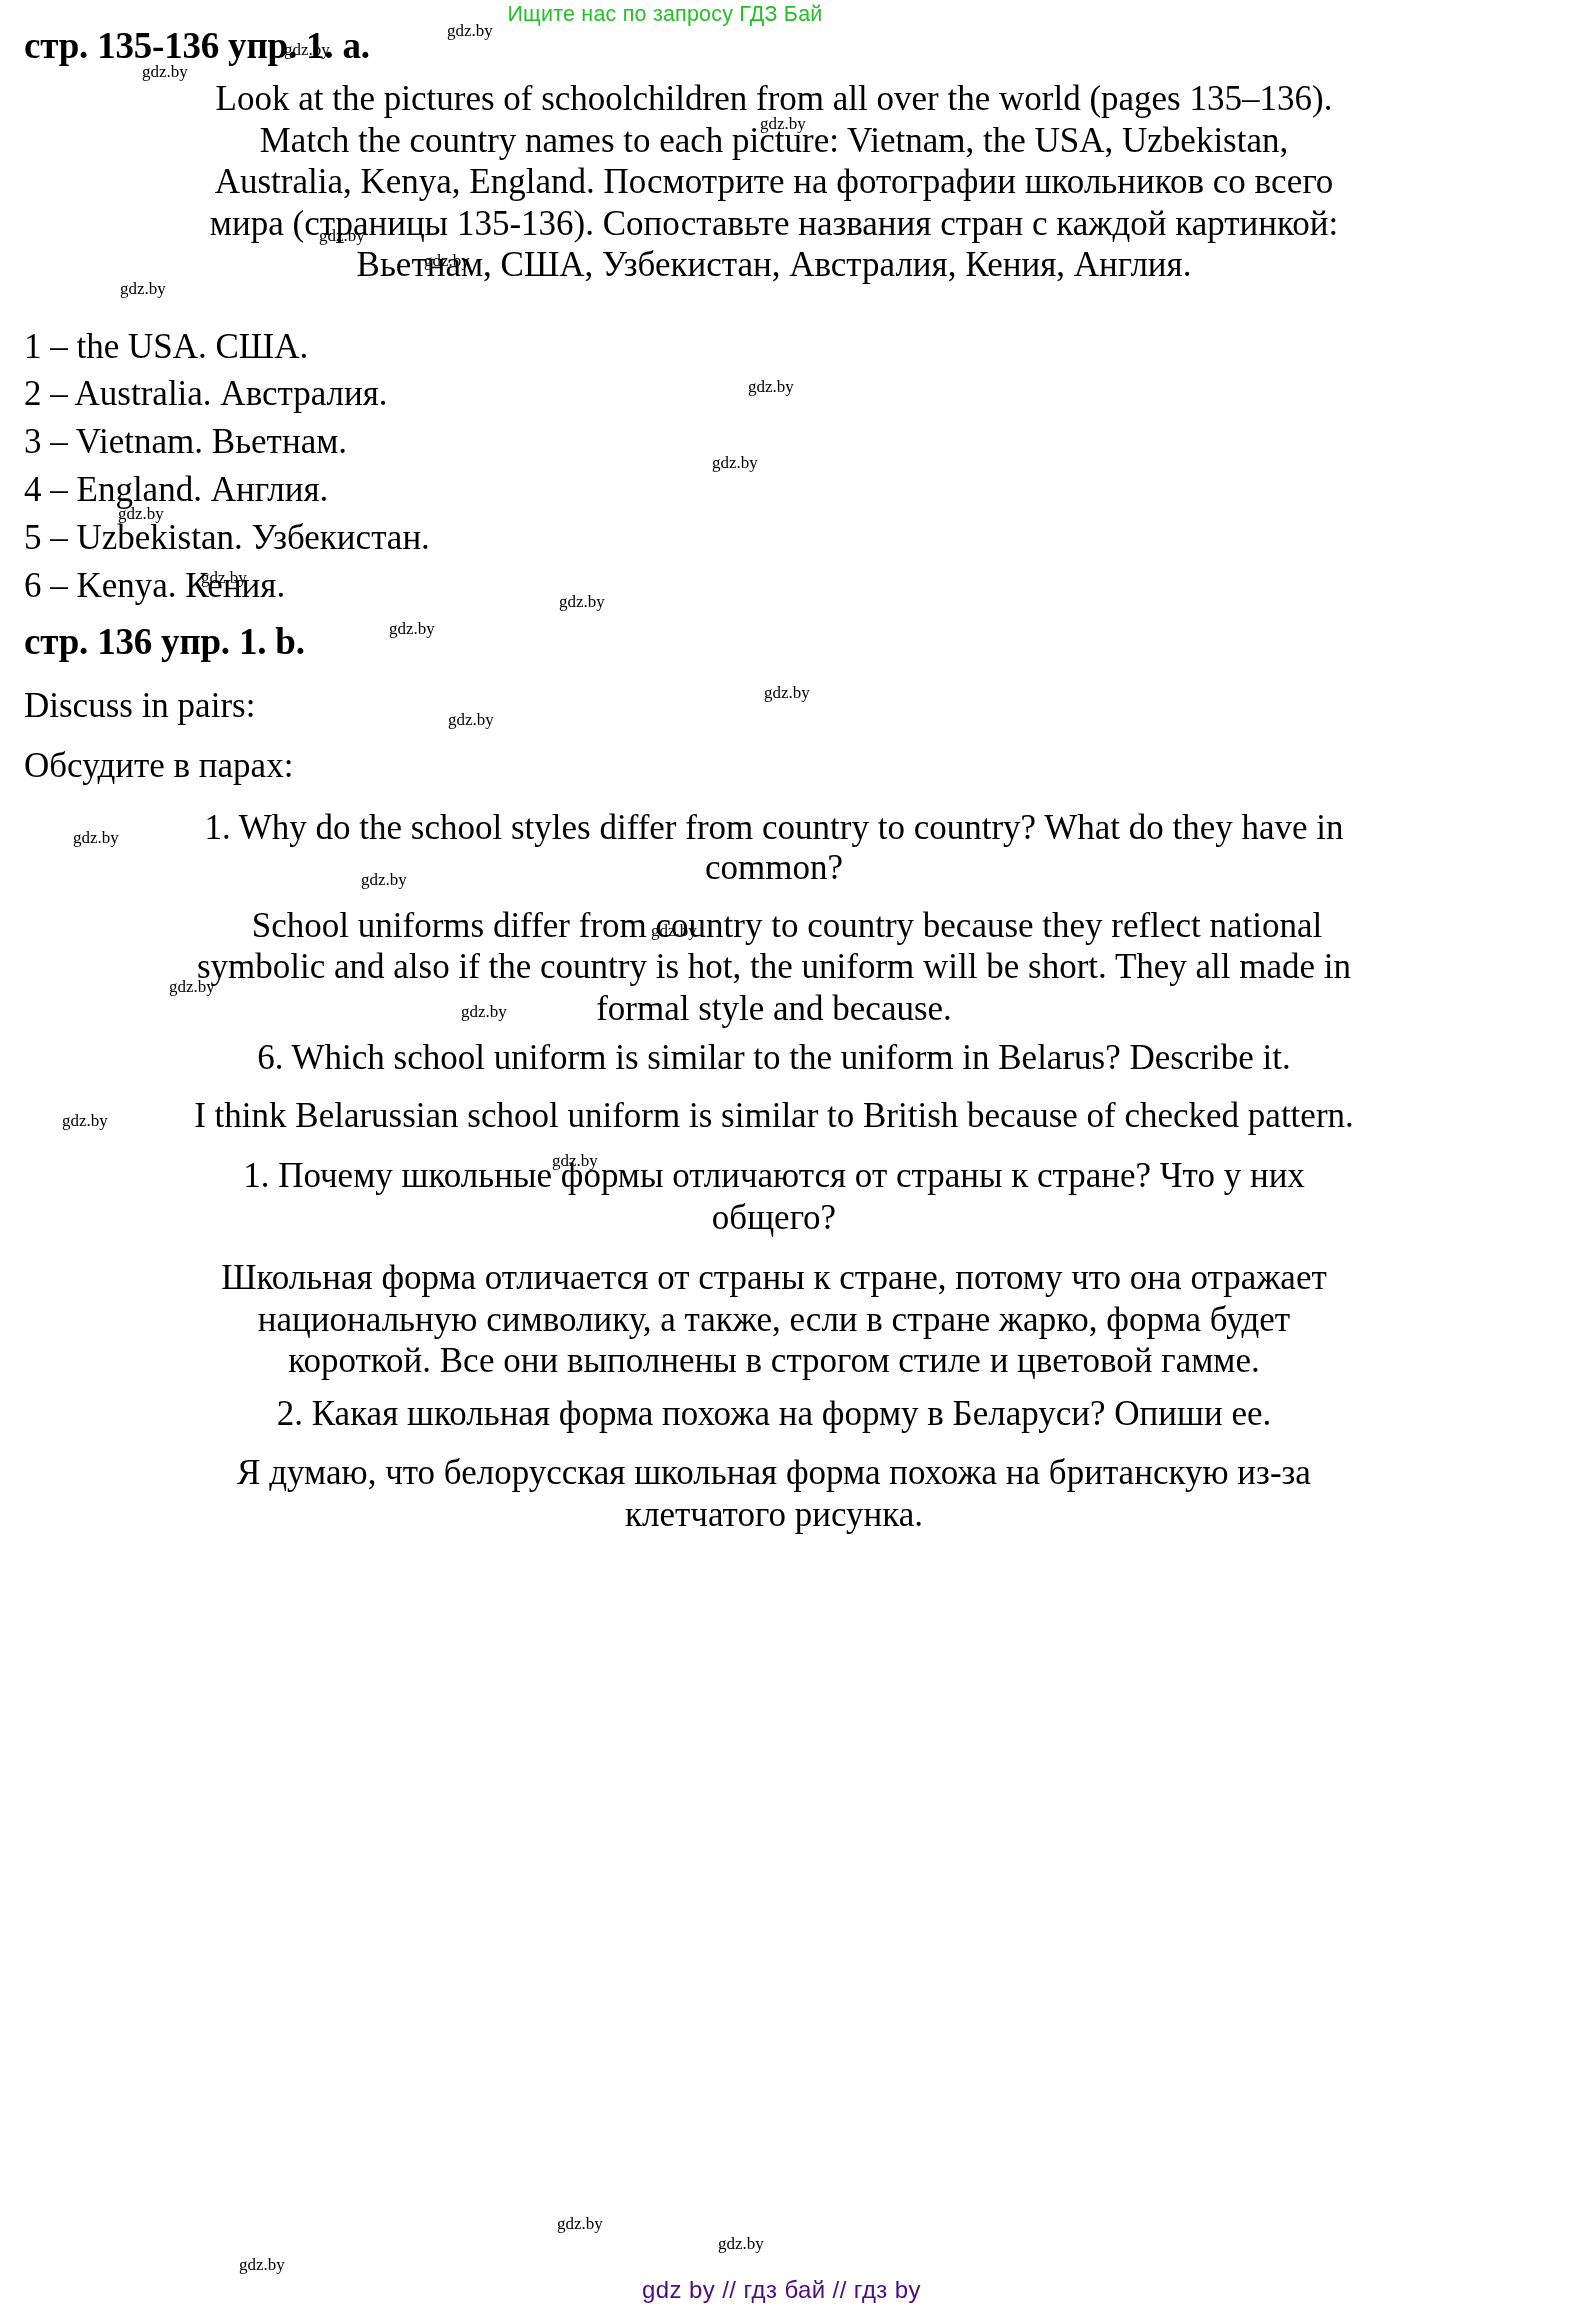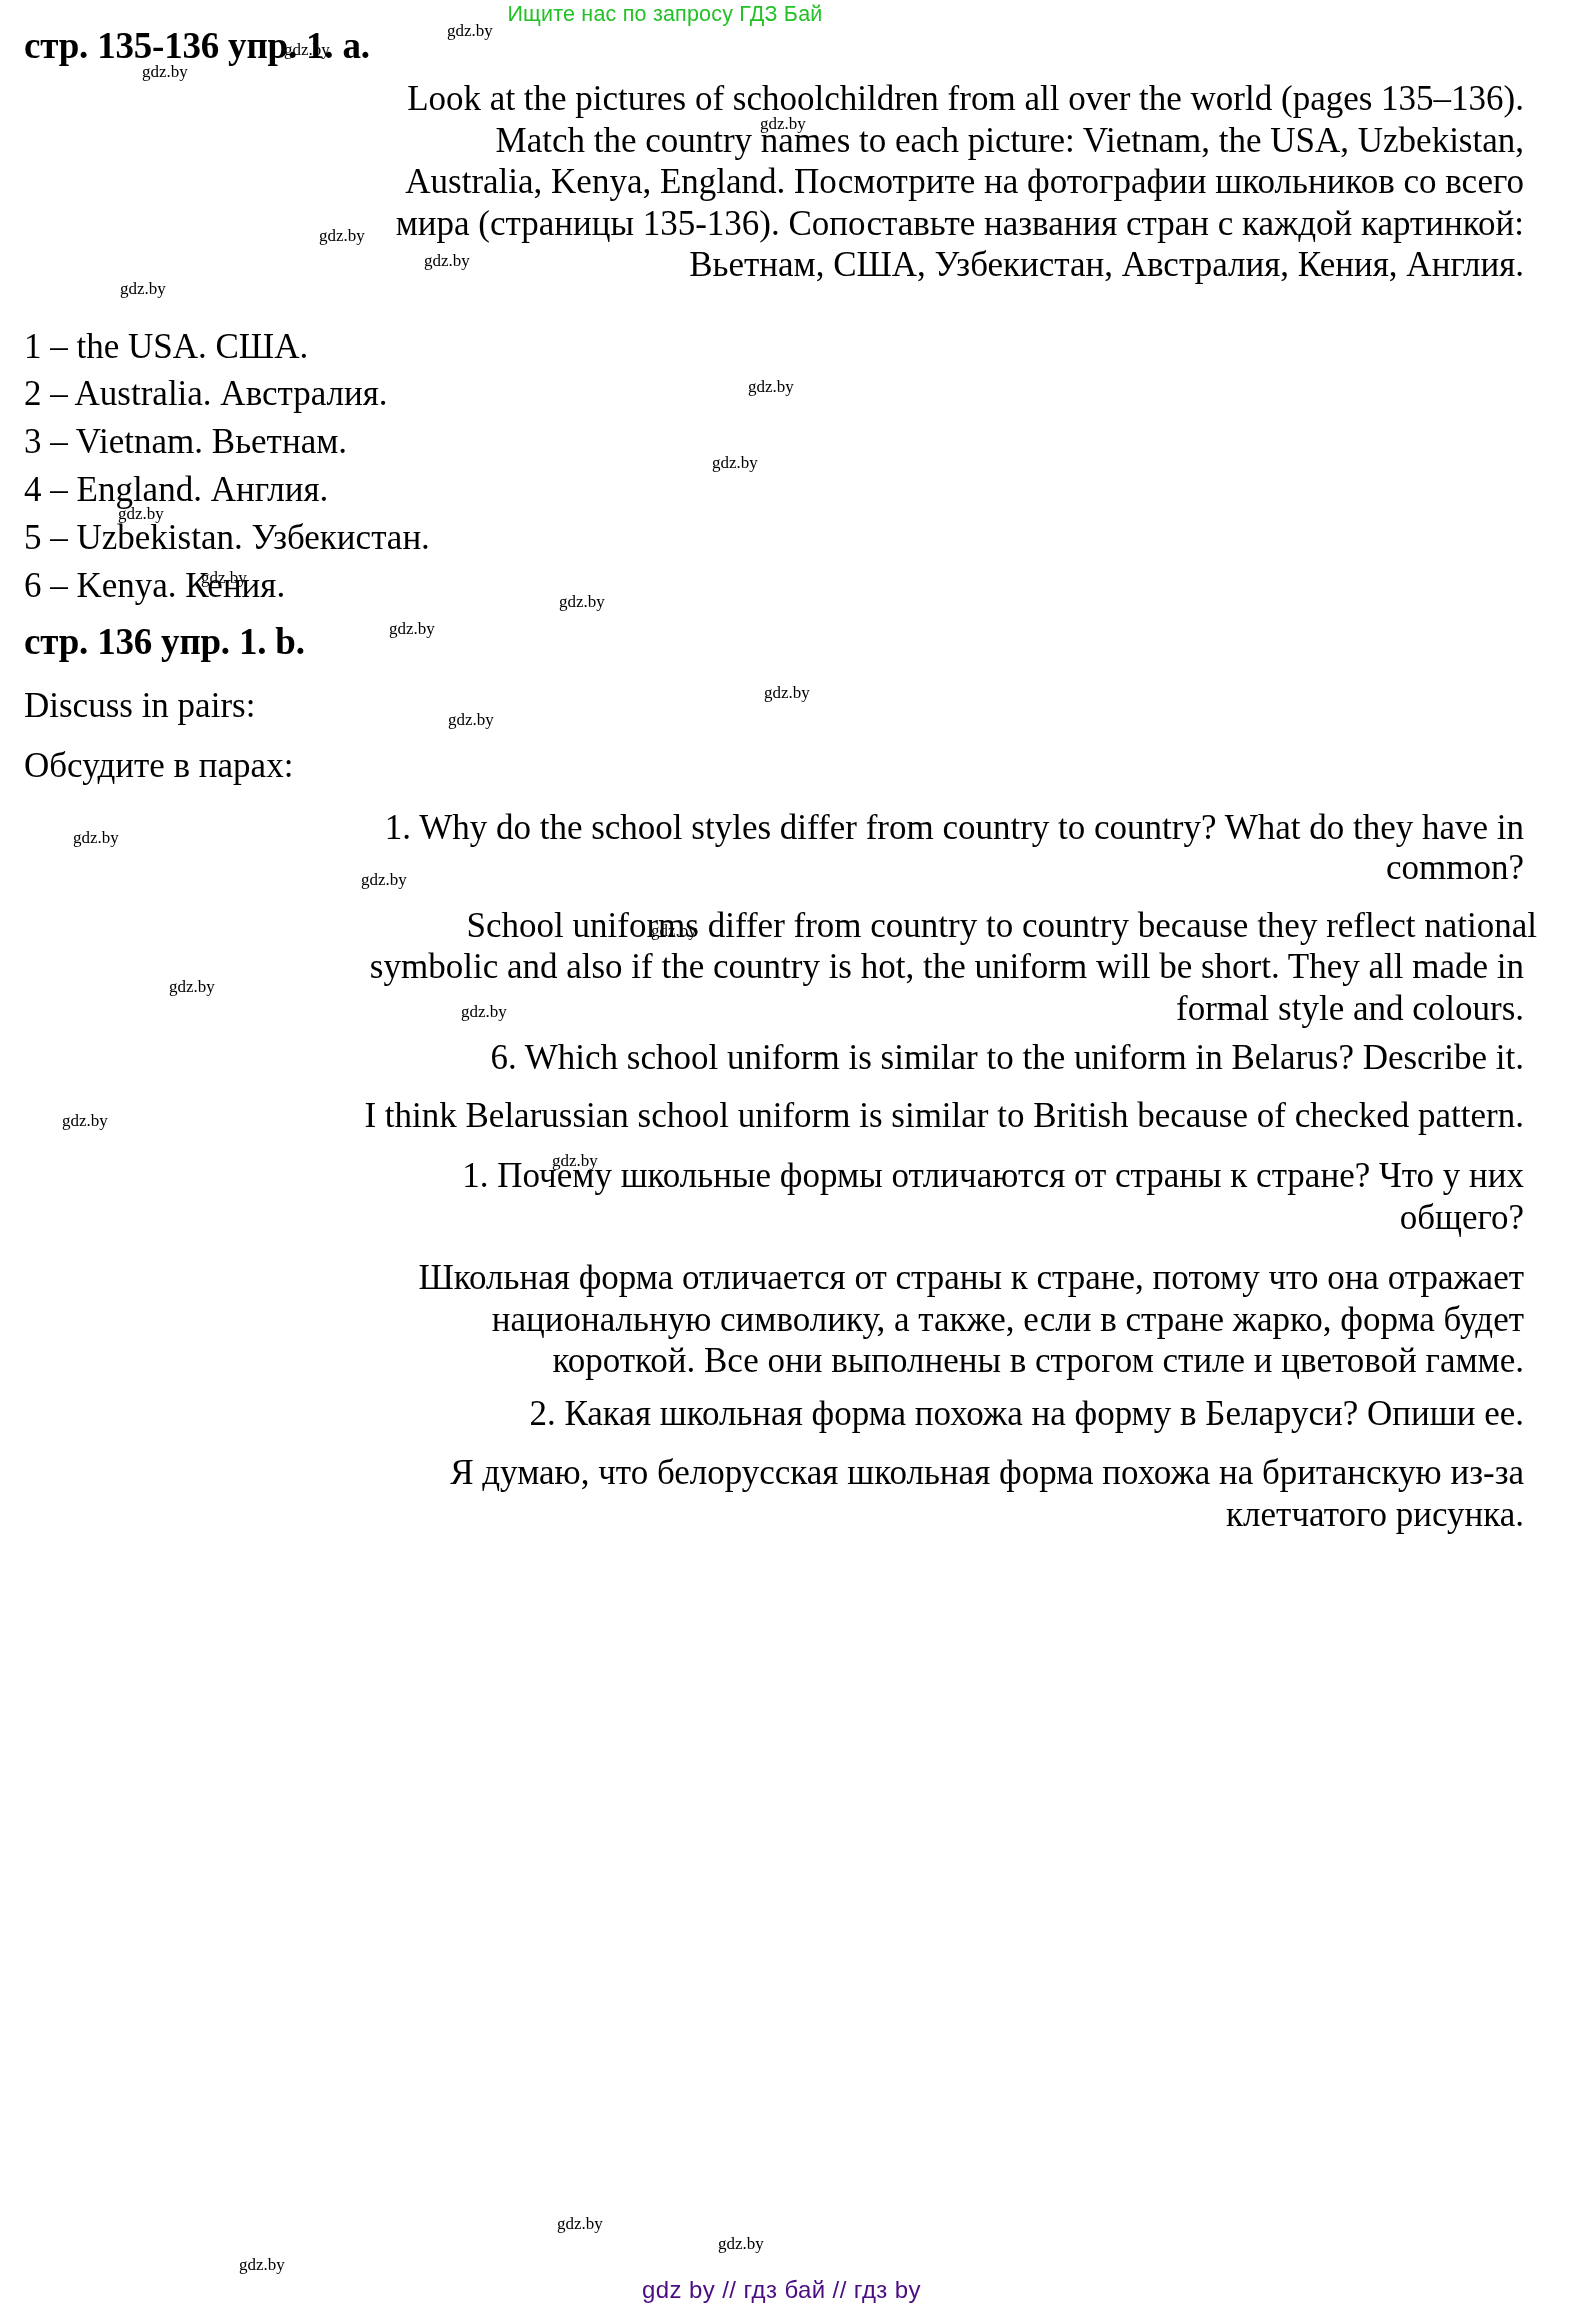--- a/index.html
+++ b/index.html
@@ -44,21 +44,21 @@
     font-size: 37px;
     font-weight: bold;
     line-height: 1.08;
     letter-spacing: -0.2px;
     white-space: nowrap;
   }
 
   .para {
     font-size: 35px;
     line-height: 1.185;
-    text-align: right;
+    text-align: center;
   }
 
   .ans-line {
     font-size: 35px;
     line-height: 1.185;
     white-space: nowrap;
   }
 
   
   .wm {
@@ -118,21 +118,21 @@
 
   <div class="blk para" style="left:0px; top:685px;">Discuss in pairs:</div>
 
   <div class="blk para" style="left:0px; top:745px;">Обсудите в парах:</div>
 
   <div class="blk para" style="left:0px; top:807px; width:1500px;">1. Why do the school styles differ from country to country? What do they have in</div>
   <div class="blk para" style="left:0px; top:847px; width:1500px;">common?</div>
 
   <div class="blk para" style="left:13px; top:905px; width:1500px;">School uniforms differ from country to country because they reflect national</div>
   <div class="blk para" style="left:0px; top:946px; width:1500px;">symbolic and also if the country is hot, the uniform will be short. They all made in</div>
-  <div class="blk para" style="left:0px; top:988px; width:1500px;">formal style and colours.</div>
+  <div class="blk para" style="left:0px; top:988px; width:1500px;">formal style and because.</div>
 
   <div class="blk para" style="left:0px; top:1037px; width:1500px;">6. Which school uniform is similar to the uniform in Belarus? Describe it.</div>
 
   <div class="blk para" style="left:0px; top:1095px; width:1500px;">I think Belarussian school uniform is similar to British because of checked pattern.</div>
 
   <div class="blk para" style="left:0px; top:1155px; width:1500px;">1. Почему школьные формы отличаются от страны к стране? Что у них</div>
   <div class="blk para" style="left:0px; top:1197px; width:1500px;">общего?</div>
 
   <div class="blk para" style="left:0px; top:1257px; width:1500px;">Школьная форма отличается от страны к стране, потому что она отражает</div>
   <div class="blk para" style="left:0px; top:1299px; width:1500px;">национальную символику, а также, если в стране жарко, форма будет</div>

